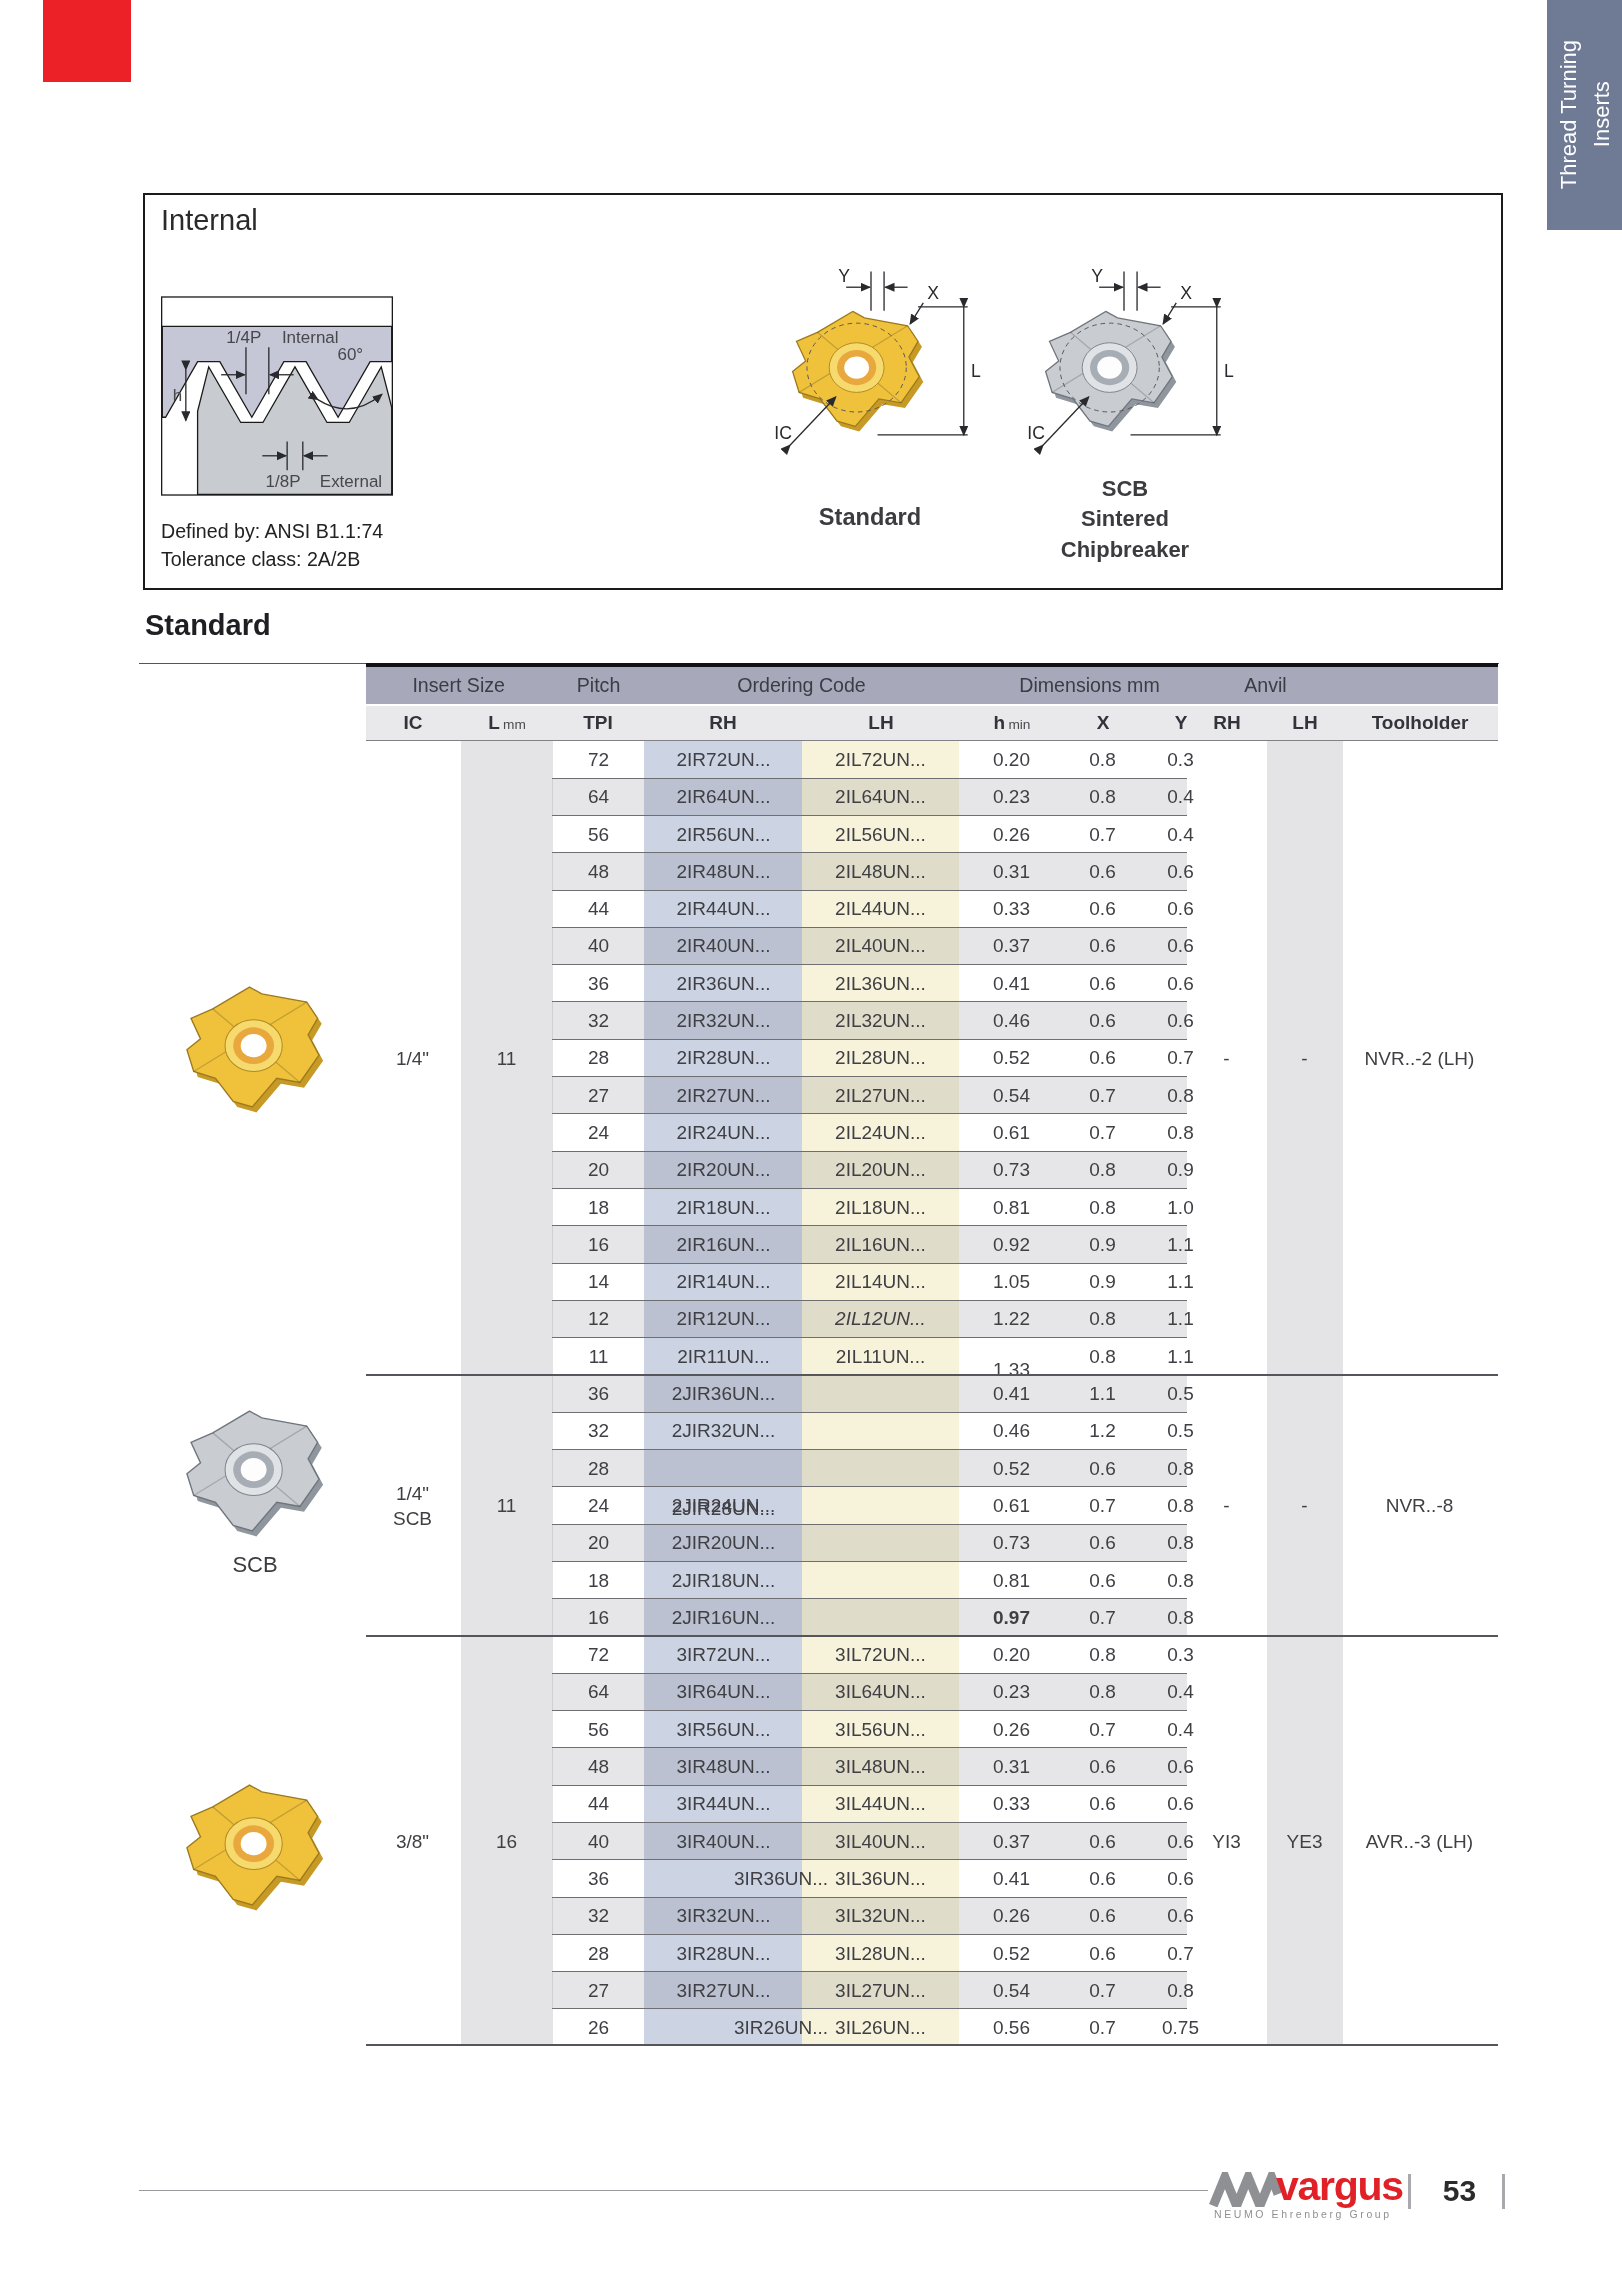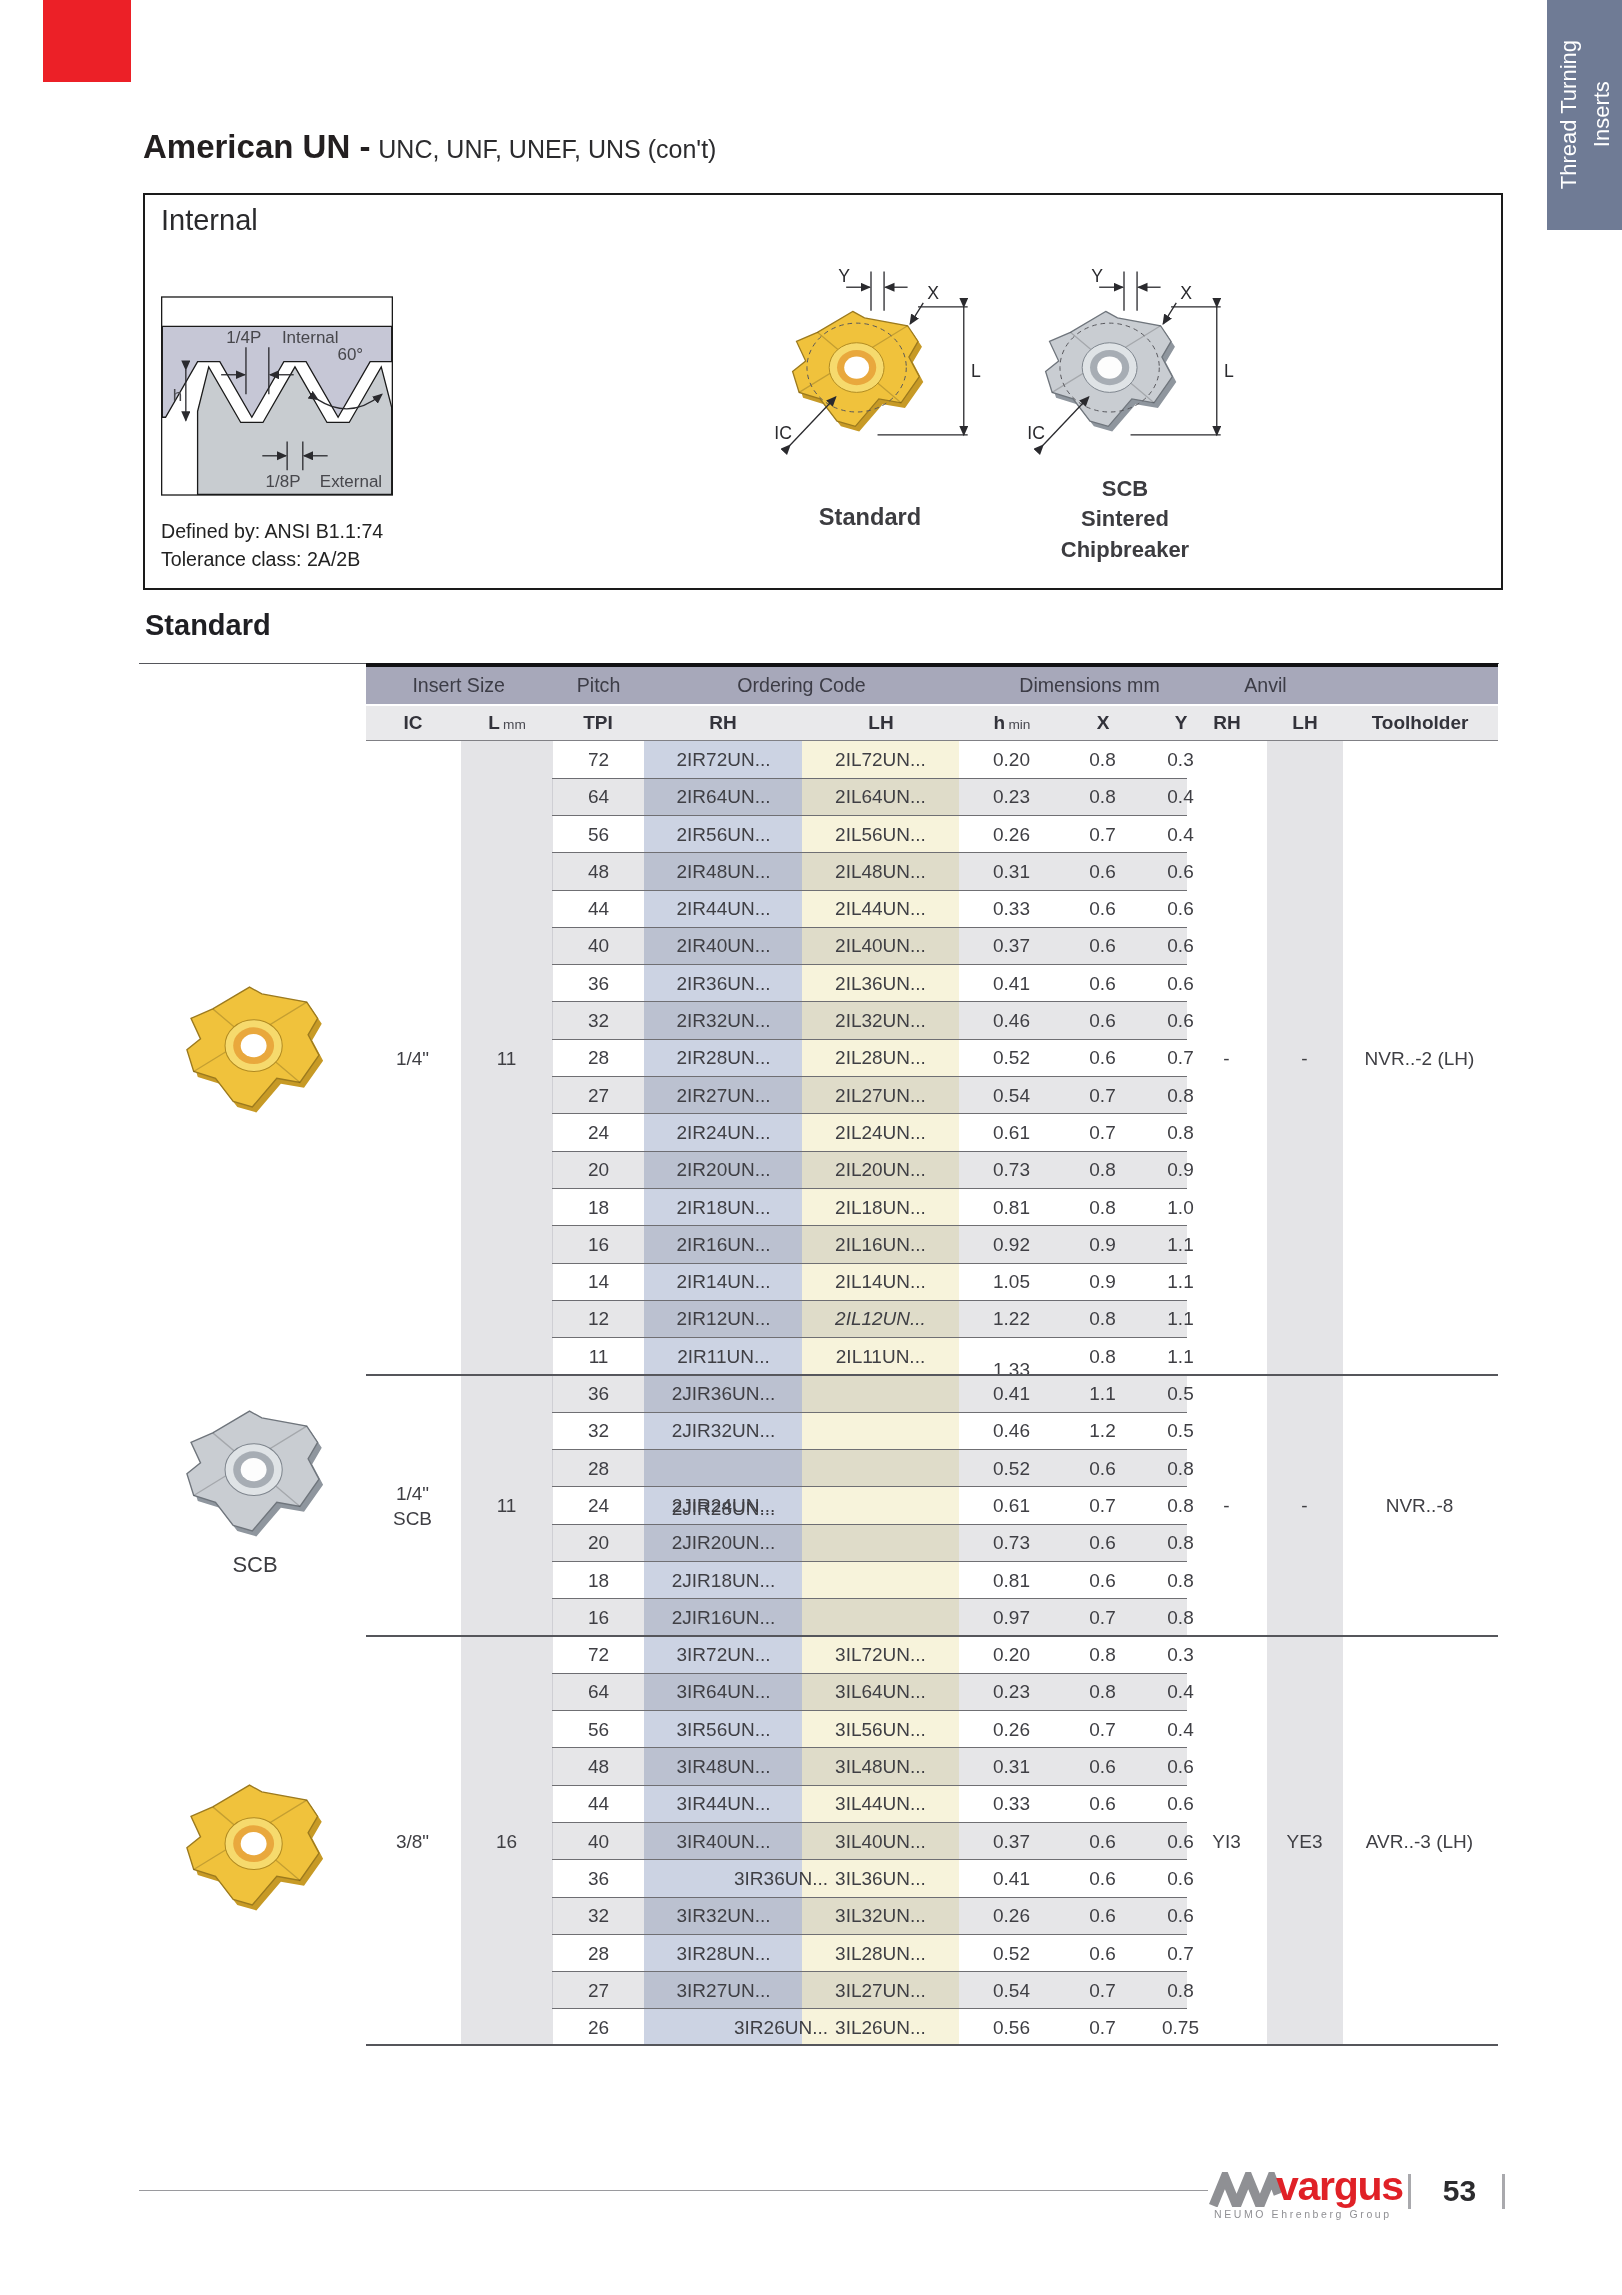--- a/index.html
+++ b/index.html
@@ -60,24 +60,20 @@
 
   <div class="abs red-marker"></div>
 
   <div class="abs side-tab">
     <div class="side-tab-text">
       <div>Thread Turning</div>
       <div>Inserts</div>
     </div>
   </div>
 
-  <div class="abs title-row">
-    <span class="title-main">American UN -</span>
-    <span class="title-cont">UNC, UNF, UNEF, UNS (con't)</span>
-  </div>
 
   <div class="abs internal-box"></div>
   <div class="abs internal-heading">Internal</div>
 
   <svg class="abs diagram" width="232" height="200" viewBox="0 0 355 305">
     <rect x="1" y="1" width="353" height="303" fill="#ffffff" stroke="#1a1a1a" stroke-width="2"></rect>
     <path d="M2,46 L353,46 L353,100 L320,100 L271,185 L222,100 L188,100 L139,185 L90,100 L56,100 L7,185 L2,185 Z" fill="#c6c7d6" stroke="#1a1a1a" stroke-width="2"></path>
     <path d="M56,303 L56,176 L73,108 L122,193 L156,193 L205,108 L254,193 L288,193 L337,108 L353,170 L353,303 Z" fill="#c8ccd0" stroke="#1a1a1a" stroke-width="2"></path>
     <path class="dim" d="M130,78 V150 M165,78 V150"></path>
     <path class="dim" d="M92,120 H128" marker-end="url(#ah0)"></path>
@@ -374,21 +370,21 @@
       <div style="position: absolute; left: 186px; top: 820px; width: 635px; height: 0.7px; background: rgb(111, 111, 115);"></div>
       <div class="cell" style="position: absolute; left: 128px; top: 821px; width: 209px; height: 37px; line-height: 37px; text-align: center;">18</div>
       <div class="cell" style="position: absolute; left: 253px; top: 821px; width: 209px; height: 37px; line-height: 37px; text-align: center;">2JIR18UN...</div>
       <div class="cell" style="position: absolute; left: 541px; top: 821px; width: 209px; height: 37px; line-height: 37px; text-align: center;">0.81</div>
       <div class="cell" style="position: absolute; left: 632px; top: 821px; width: 209px; height: 37px; line-height: 37px; text-align: center;">0.6</div>
       <div class="cell" style="position: absolute; left: 710px; top: 821px; width: 209px; height: 37px; line-height: 37px; text-align: center;">0.8</div>
       <div style="position: absolute; left: 186px; top: 857px; width: 635px; height: 0.7px; background: rgb(111, 111, 115);"></div>
       <div style="position: absolute; left: 186px; top: 858px; width: 635px; height: 37px; background: rgba(98, 98, 112, 0.16);"></div>
       <div class="cell" style="position: absolute; left: 128px; top: 858px; width: 209px; height: 37px; line-height: 37px; text-align: center;">16</div>
       <div class="cell" style="position: absolute; left: 253px; top: 858px; width: 209px; height: 37px; line-height: 37px; text-align: center;">2JIR16UN...</div>
-      <div class="cell" style="position: absolute; left: 541px; top: 858px; width: 209px; height: 37px; line-height: 37px; text-align: center;">0.97</div>
+      <div class="cell" style="position: absolute; left: 541px; top: 858px; width: 209px; height: 37px; line-height: 37px; text-align: center; font-weight: bold;">0.97</div>
       <div class="cell" style="position: absolute; left: 632px; top: 858px; width: 209px; height: 37px; line-height: 37px; text-align: center;">0.7</div>
       <div class="cell" style="position: absolute; left: 710px; top: 858px; width: 209px; height: 37px; line-height: 37px; text-align: center;">0.8</div>
       <div class="grp-label" style="position: absolute; left: -58px; top: 735px; width: 209px; height: 59px;">
         <div>1/4"</div>
         <div>SCB</div>
       </div>
       <div class="grp-label" style="position: absolute; left: 36px; top: 735px; width: 209px; height: 59px;">
         <div>11</div>
       </div>
       <div class="grp-label" style="position: absolute; left: 756px; top: 735px; width: 209px; height: 59px;">

